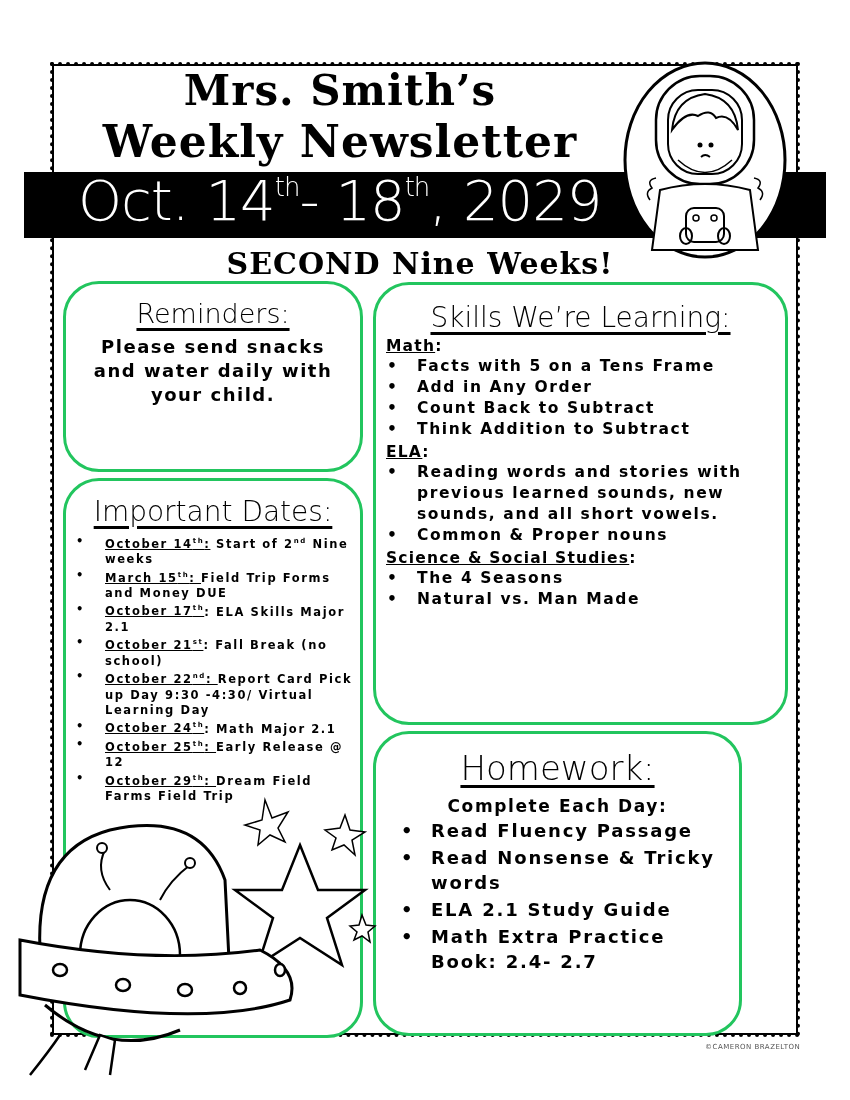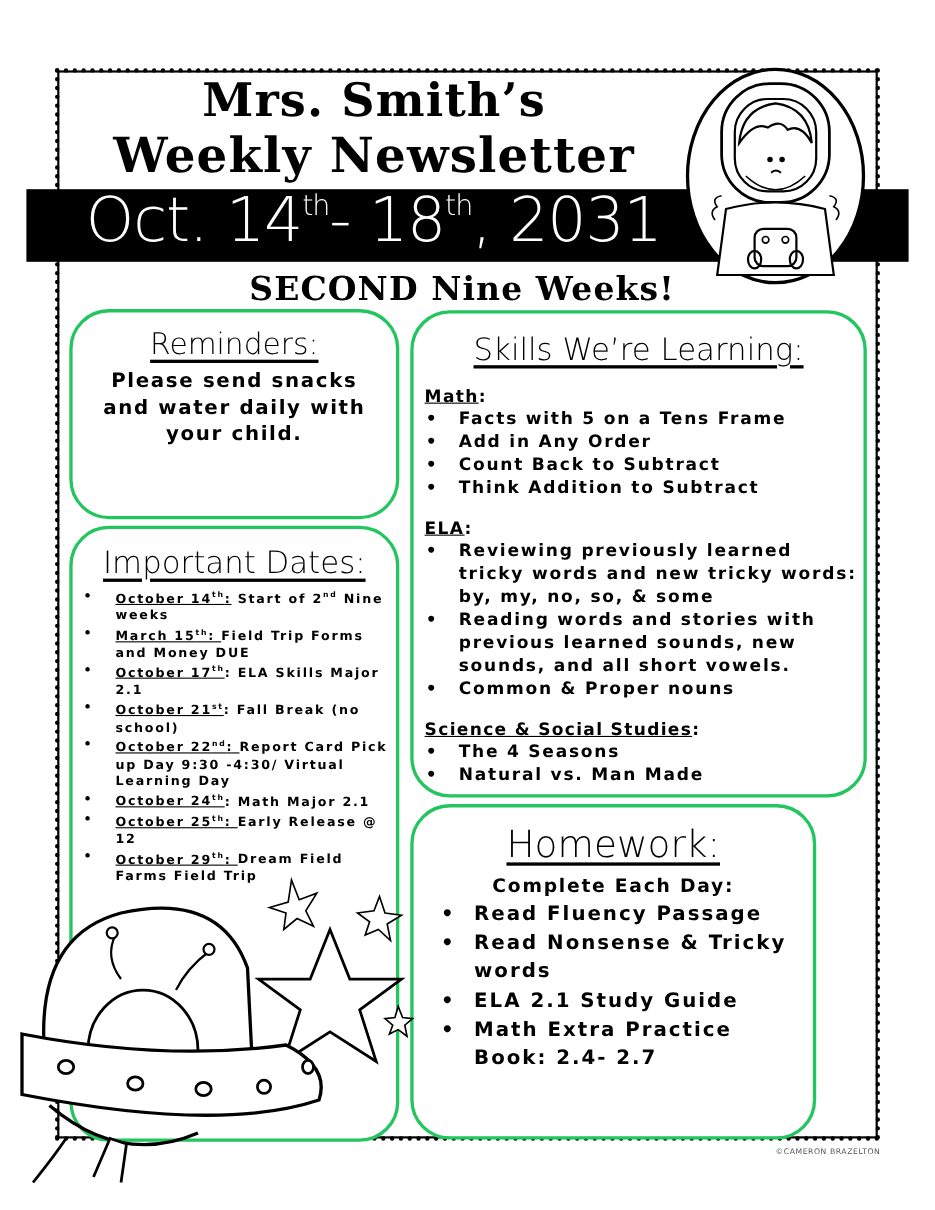--- a/index.html
+++ b/index.html
@@ -30,21 +30,21 @@
   .dates { left:63px; top:478px; width:300px; height:560px; }
   .dates .box-title { font-size:28px; margin-top:14px; }
   .dates ul { list-style:none; padding:0; margin:6px 0 0 6px; }
   .dates li { position:relative; padding-left:33px; font-weight:bold; font-size:11.5px;
               letter-spacing:1.6px; line-height:15.5px; }
   .dates li::before { content:"•"; position:absolute; left:4px; }
   .dates .dlabel { text-decoration:underline; }
   .dates sup { font-size:7px; }
   .skills { left:373px; top:282px; width:415px; height:443px; }
   .skills .box-title { font-size:28px; margin-top:16px; }
-  .skills .sec { font-weight:bold; font-size:15.5px; letter-spacing:1.2px; margin:16px 0 0 10px; line-height:20px; }
+  .skills .sec { font-weight:bold; font-size:15.5px; letter-spacing:1.2px; margin:2px 0 0 10px; line-height:20px; }
   .skills .sec span { text-decoration:underline; }
   .skills ul { list-style:none; padding:0; margin:0 0 0 10px; }
   .skills li { position:relative; padding-left:31px; font-weight:bold; font-size:15.5px;
                letter-spacing:1.6px; line-height:21px; }
   .skills li.tight { letter-spacing:0; font-size:15.5px; }
   .skills li::before { content:"•"; position:absolute; left:1px; }
   .homework { left:373px; top:731px; width:369px; height:305px; }
   .homework .box-title { font-size:34px; margin-top:14px; }
   .homework .lead { text-align:center; font-weight:bold; font-size:17px; letter-spacing:1.6px; margin-top:8px; }
   .homework ul { list-style:none; padding:0; margin:2px 0 0 22px; }
@@ -56,21 +56,21 @@
 </style>
 </head>
 <body>
 
 <div class="page-border"></div>
 
 <div class="title title1">Mrs. Smith’s</div>
 <div class="title title2">Weekly Newsletter</div>
 
 <div class="date-bar"></div>
-<div class="date-text"><span>Oct. 14</span><sup>th</sup><span>- 18</span><sup>th</sup><span>, 2031</span></div>
+<div class="date-text"><span>Oct. 14</span><sup>th</sup><span>- 18</span><sup>th</sup><span>, 2029</span></div>
 
 <svg class="avatar" viewBox="0 0 170 205">
   <ellipse cx="85" cy="100" rx="80" ry="97" fill="#fff" stroke="#000" stroke-width="3"></ellipse>
   <rect x="36" y="16" width="98" height="108" rx="44" fill="#fff" stroke="#000" stroke-width="2.5"></rect>
   <rect x="48" y="30" width="74" height="84" rx="30" fill="#fff" stroke="#000" stroke-width="2"></rect>
   <path d="M52 70 Q55 38 85 34 Q115 38 118 70 Q108 52 96 58 Q90 48 78 56 Q66 50 52 70Z" fill="#fff" stroke="#000" stroke-width="2"></path>
   <circle cx="80" cy="85" r="2.5" fill="#000"></circle>
     <circle cx="91" cy="85" r="2.5" fill="#000"></circle>
   <path d="M81 97 Q85 93 90 97" fill="none" stroke="#000" stroke-width="1.8"></path>
   <path d="M58 100 Q85 125 112 100" fill="none" stroke="#000" stroke-width="1.5"></path>
@@ -109,21 +109,20 @@
   <div class="box-title">Skills We’re Learning:</div>
   <div class="sec"><span>Math</span>:</div>
   <ul>
     <li>Facts with 5 on a Tens Frame</li>
     <li>Add in Any Order</li>
     <li>Count Back to Subtract</li>
     <li>Think Addition to Subtract</li>
   </ul>
   <div class="sec"><span>ELA</span>:</div>
   <ul>
-    <li>Reviewing previously learned tricky words and new tricky words: by, my, no, so, &amp; some</li>
     <li>Reading words and stories with previous learned sounds, new sounds, and all short vowels.</li>
     <li>Common &amp; Proper nouns</li>
   </ul>
   <div class="sec"><span>Science &amp; Social Studies</span>:</div>
   <ul>
     <li>The 4 Seasons</li>
     <li>Natural vs. Man Made</li>
   </ul>
 </section>
 

